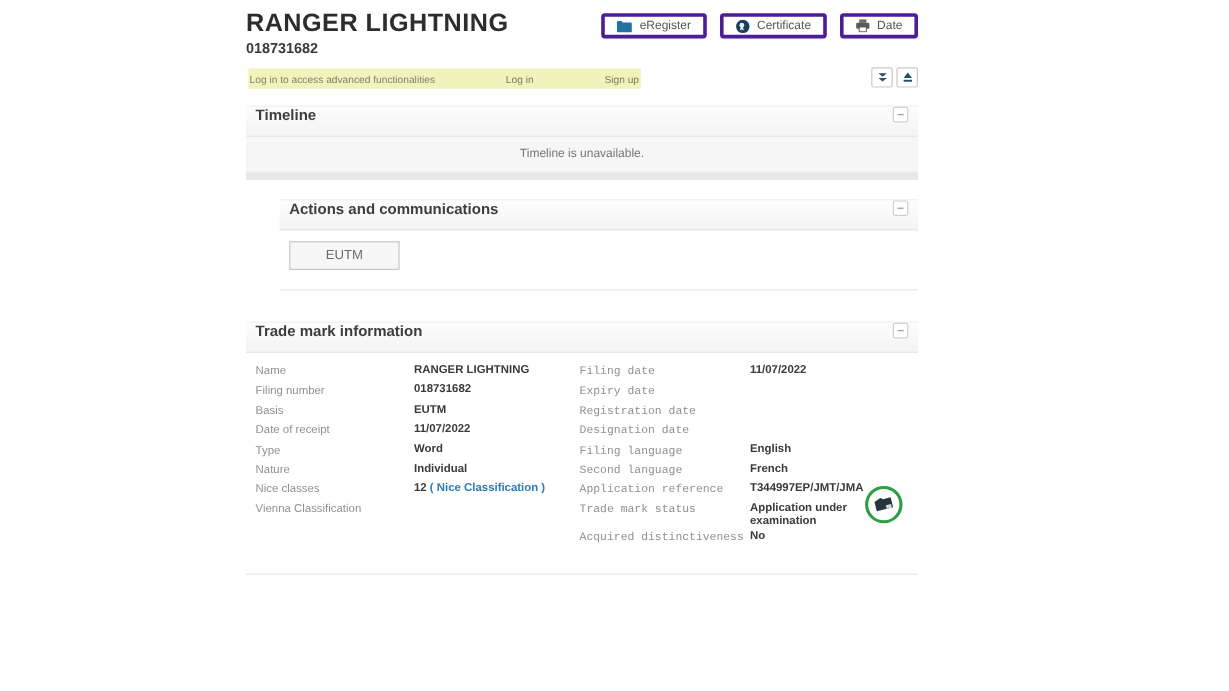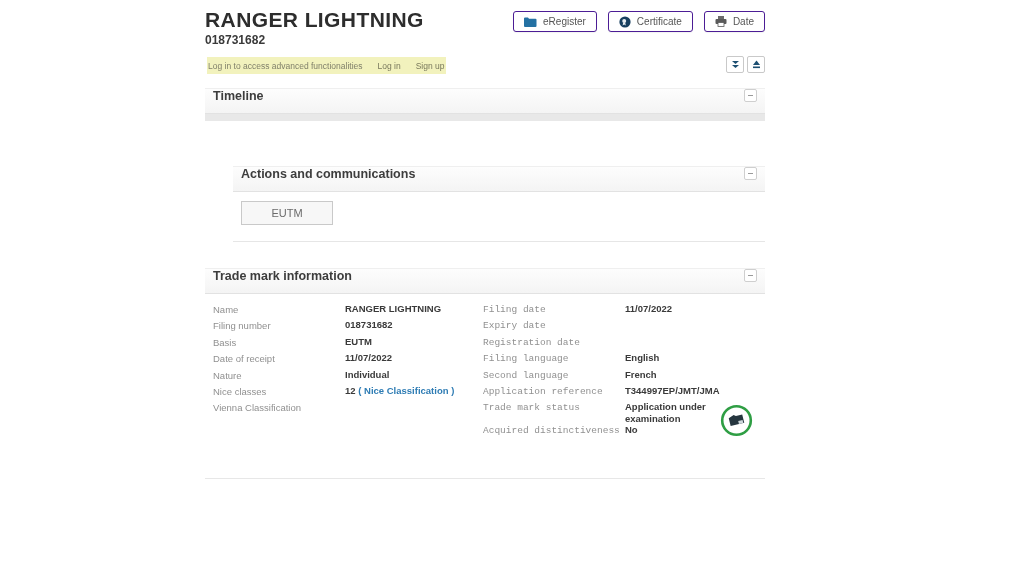--- a/index.html
+++ b/index.html
@@ -8,29 +8,29 @@
     font-family:"Liberation Sans", sans-serif;-webkit-font-smoothing:antialiased;
   }
   .page{position:absolute;left:205px;top:0;width:560px;}
 
   
   .header{position:relative;height:56px;}
   .page-title{margin:0;padding-top:8px;font-size:21px;font-weight:700;color:#2d2d2d;letter-spacing:.4px;line-height:24px;}
   .app-number{font-size:12px;font-weight:700;color:#3a3a3a;margin-top:1px;}
   .toolbar{position:absolute;right:0;top:11px;display:flex;gap:11px;}
   .tb-btn{display:inline-flex;align-items:center;gap:6px;height:21px;padding:0 10px;
-    background:#fff;border:1px solid #4c1d95;border-radius:3px;font-size:10px;color:#555;
+    background:#fff;border:3px solid #4c1d95;border-radius:3px;font-size:10px;color:#555;
     cursor:pointer;box-shadow:0 1px 1px rgba(0,0,0,.05);font-family:inherit;}
   .tb-btn svg{display:block;}
 
   
   .banner-row{position:relative;height:32px;}
   .banner{position:absolute;left:2px;top:1px;height:17px;background:#f2f2bd;
     display:flex;align-items:center;gap:15px;padding:0 1px;font-size:8.5px;color:#80806a;white-space:nowrap;}
-  .banner a{color:#79795c;text-decoration:none;cursor:pointer;}
+  .banner a{color:#79795c;text-decoration:none;cursor:pointer;margin-left:44px;}
   .expand-controls{position:absolute;right:0;top:0;display:flex;gap:3px;}
   .ec-btn{width:18px;height:17px;border:1px solid #c9c9c9;border-radius:2px;background:#fff;
     display:flex;align-items:center;justify-content:center;padding:0;cursor:pointer;}
   .ec-btn svg{display:block;}
 
   
   .section{position:absolute;left:0;right:0;}
   #timeline{top:88px;} #actions{top:166px;margin-left:28px;} #tminfo{top:268px;}
   .sec-header{height:24px;background:linear-gradient(#fdfdfd,#f4f4f4);
     border-top:1px solid #efefef;border-bottom:1px solid #e2e2e2;
@@ -125,20 +125,21 @@
         </span>
       </button>
     </div>
   </div>
 
   <div class="section" id="timeline">
     <div class="sec-header">
       <span class="sec-title">Timeline</span>
       <button class="collapse-btn"></button>
     </div>
+    <div class="timeline-body">Timeline is unavailable.</div>
     <div class="timeline-scroll"></div>
   </div>
 
   <div class="section" id="actions">
     <div class="sec-header">
       <span class="sec-title">Actions and communications</span>
       <button class="collapse-btn"></button>
     </div>
     <div class="actions-body">
       <button class="eutm-btn">EUTM</button>
@@ -163,20 +164,24 @@
             </div>
             <div class="tm-row">
               <span class="tm-label">Basis</span>
               <span class="tm-value">EUTM</span>
             </div>
             <div class="tm-row">
               <span class="tm-label">Date of receipt</span>
               <span class="tm-value">11/07/2022</span>
             </div>
             <div class="tm-row">
+              <span class="tm-label">Type</span>
+              <span class="tm-value">Word</span>
+            </div>
+            <div class="tm-row">
               <span class="tm-label">Nature</span>
               <span class="tm-value">Individual</span>
             </div>
             <div class="tm-row">
               <span class="tm-label">Nice classes</span>
               <span class="tm-value">12<a class="tm-link" href="#"> ( Nice Classification )</a></span>
             </div>
             <div class="tm-row">
               <span class="tm-label">Vienna Classification</span>
               <span class="tm-value"></span>
@@ -186,20 +191,24 @@
             <div class="tm-row">
               <span class="tm-label">Filing date</span>
               <span class="tm-value">11/07/2022</span>
             </div>
             <div class="tm-row">
               <span class="tm-label">Expiry date</span>
               <span class="tm-value"></span>
             </div>
             <div class="tm-row">
               <span class="tm-label">Registration date</span>
+              <span class="tm-value"></span>
+            </div>
+            <div class="tm-row">
+              <span class="tm-label">Designation date</span>
               <span class="tm-value"></span>
             </div>
             <div class="tm-row">
               <span class="tm-label">Filing language</span>
               <span class="tm-value">English</span>
             </div>
             <div class="tm-row">
               <span class="tm-label">Second language</span>
               <span class="tm-value">French</span>
             </div>

